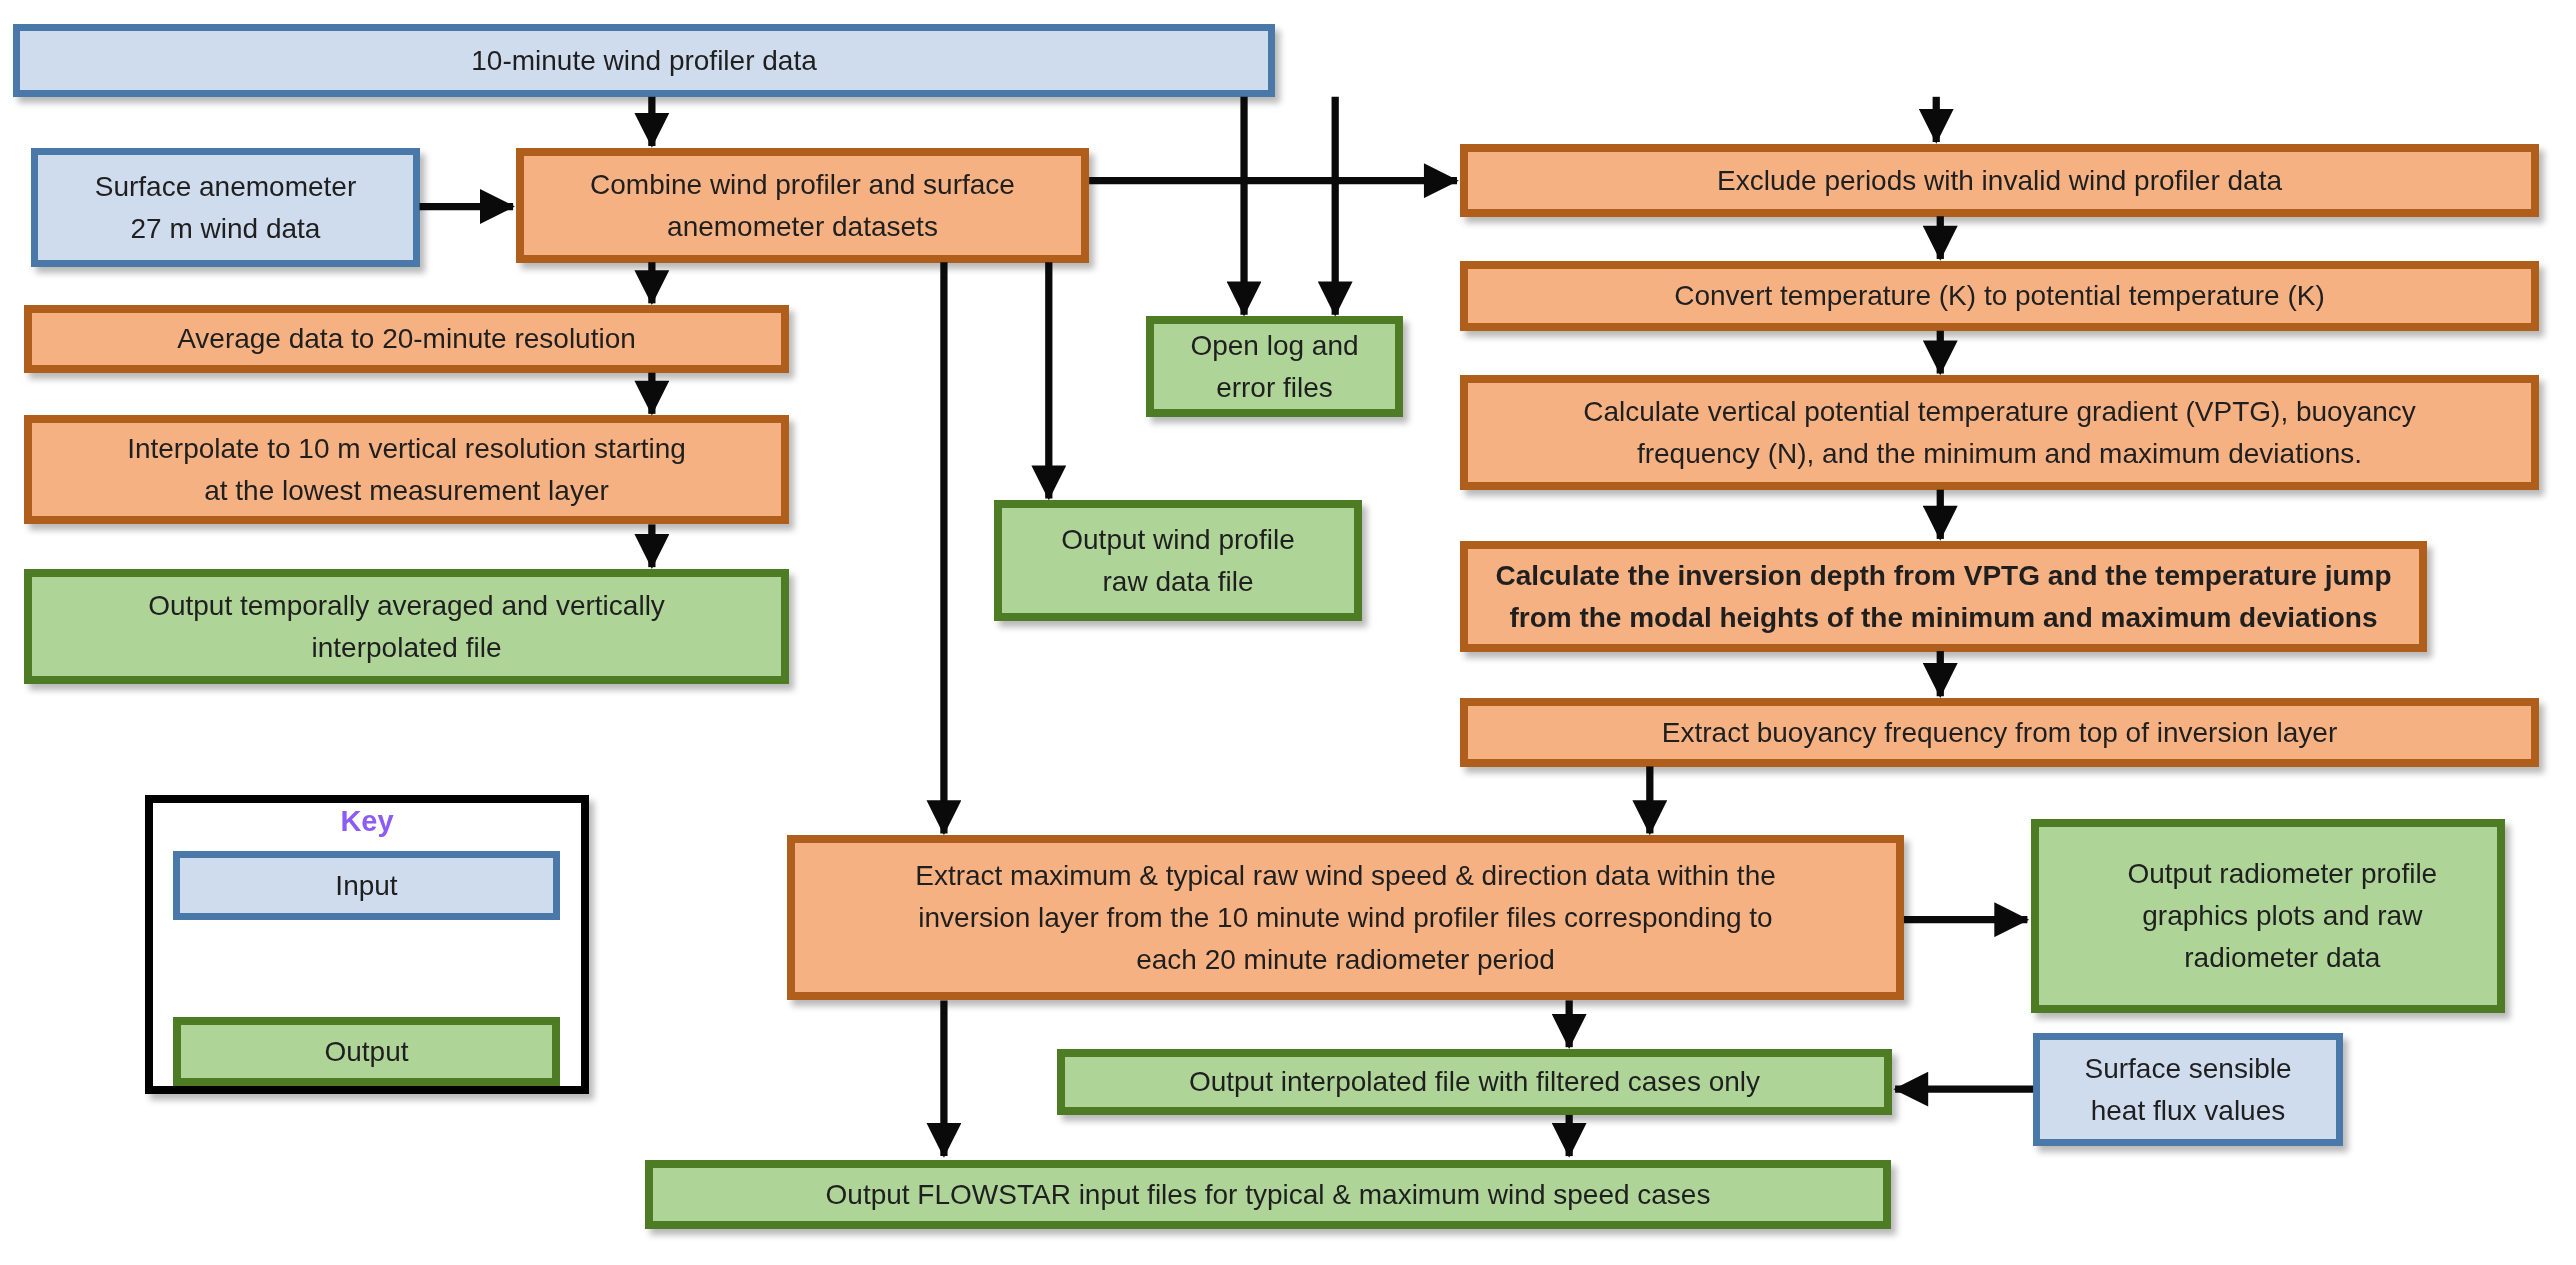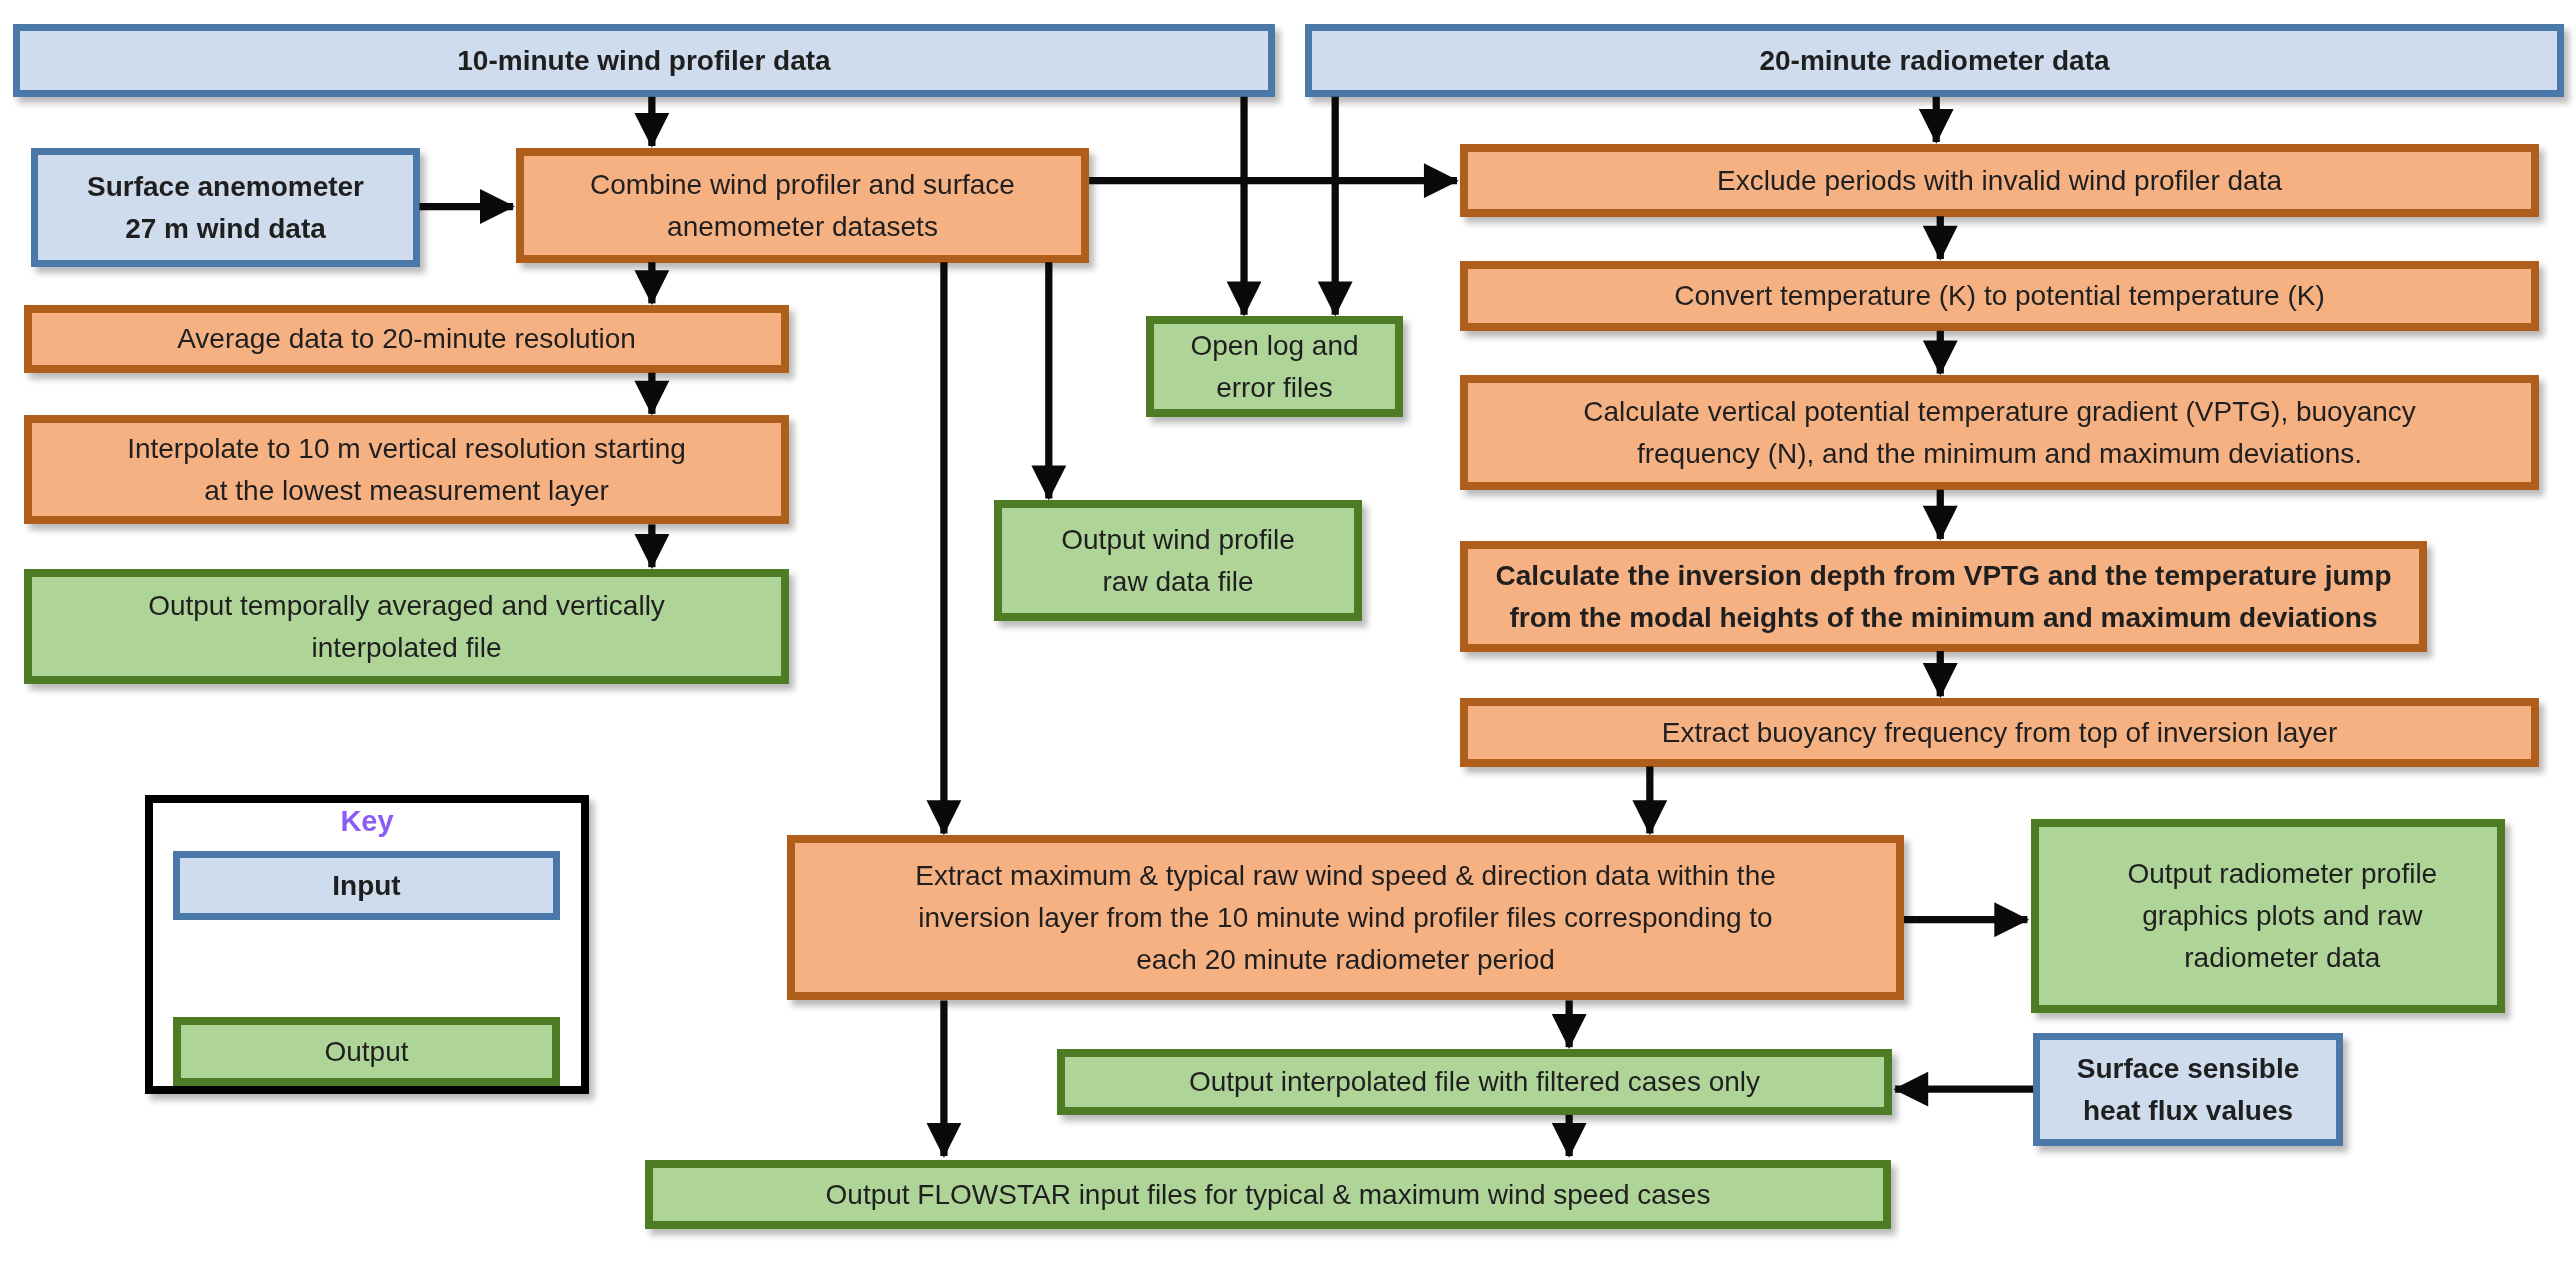--- a/index.html
+++ b/index.html
@@ -25,21 +25,21 @@
     font-size: 28px;
     line-height: 1.5;
     color: #1f1f1f;
     white-space: pre-line;
     padding: 1.6px 11.3px;
     box-shadow: 4.8px 5.6px 6.5px rgba(0,0,0,0.28);
   }
   .input {
     background: var(--input-fill);
     border: 7.3px solid var(--input-border);
-    font-weight: bold;
+    font-weight: normal;
   }
   .process {
     background: var(--processing-fill);
     border: 8px solid var(--processing-border);
   }
   .output {
     background: var(--output-fill);
     border: 8px solid var(--output-border);
   }
   .keyframe {
@@ -78,21 +78,20 @@
     fill: var(--arrow);
   }
 </style>
 </head>
 <body>
 
 <div id="canvas">
 
   <div class="box input" style="left:13px; top:24px; width:1262px; height:73px;">10-minute wind profiler data</div>
 
-  <div class="box input" style="left:1305px; top:24px; width:1259px; height:73px;">20-minute radiometer data</div>
 
   <div class="box input" style="left:31px; top:148px; width:389px; height:119px;">Surface anemometer
 27 m wind data</div>
 
   <div class="box input" style="left:2033px; top:1033px; width:310px; height:113px;">Surface sensible
 heat flux values</div>
 
   <div class="box process" style="left:516px; top:148px; width:573px; height:115px;">Combine wind profiler and surface
 anemometer datasets</div>
 

